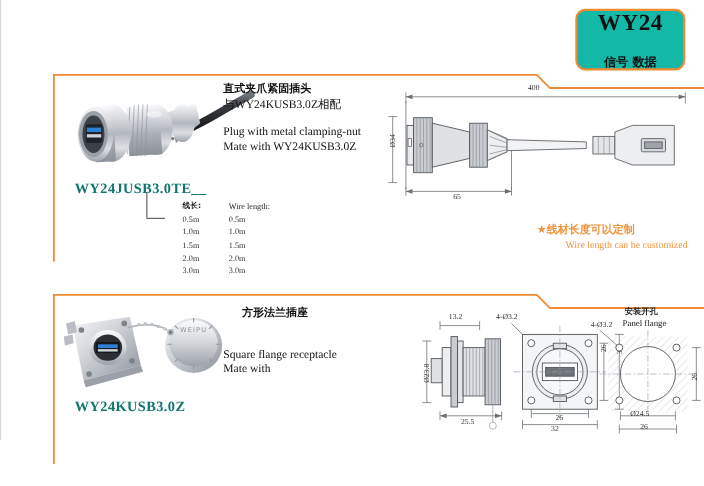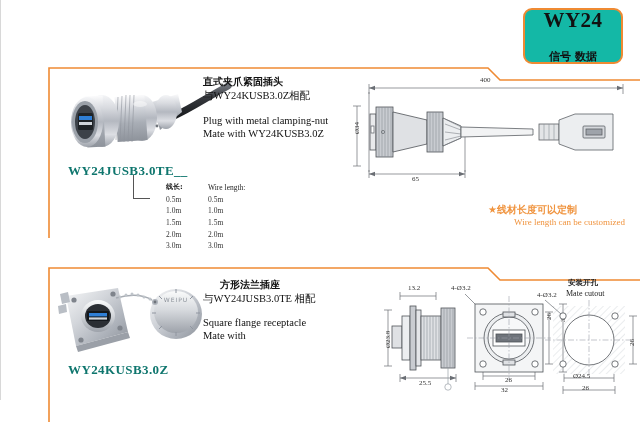--- a/index.html
+++ b/index.html
@@ -443,21 +443,20 @@
         <line x1="103" y1="16" x2="106" y2="19"></line>
       </g>
 
       <text x="120" y="22" font-family="DejaVu Sans, sans-serif" font-size="6" fill="#8e949c" text-anchor="middle" letter-spacing="1">WEIPU</text>
 
       <circle cx="99" cy="22" r="3" fill="#aeb3ba"></circle>
       <circle cx="99" cy="22" r="1.4" fill="#6f747b"></circle>
     </svg>
 
     <div class="cn-title" style="position:absolute; left:155px; top:16px;margin-left:17px;">方形法兰插座</div>
-    <div class="cn-sub" style="position:absolute; left:155px; top:30px;">与WY24JUSB3.0TE 相配</div>
     <div class="en-line" style="position:absolute; left:155px; top:53px;">Square flange receptacle</div>
     <div class="en-line" style="position:absolute; left:155px; top:66px;">Mate with</div>
 
     <div class="partno" style="position:absolute; left:20px; top:100px;">WY24KUSB3.0Z</div>
 
     <svg class="photo" style="left:300px; top:24px;" width="120" height="106" viewBox="0 0 120 106">
       <g stroke="#6a6e74" fill="none" stroke-width="0.7">
 
         <line x1="52" y1="10" x2="88" y2="10"></line>
         <line x1="52" y1="6" x2="52" y2="14"></line>
@@ -558,21 +557,21 @@
       </g>
     </svg>
 
     <div class="dim-text" style="left:403px; top:22px;">4-Ø3.2</div>
     <div class="dim-text rot" style="left:497px; top:58px;">26</div>
     <div class="dim-text rot" style="left:511px; top:60px;">32</div>
     <div class="dim-text" style="left:457px; top:114px;">26</div>
     <div class="dim-text" style="left:453px; top:124px;">32</div>
 
     <div class="cutout-title-cn" style="left:520px; top:16px;">安装开孔</div>
-    <div class="cutout-title-en" style="left:518px; top:27px;">Mate cutout</div>
+    <div class="cutout-title-en" style="left:518px; top:27px;">Panel flange</div>
 
     <svg class="photo" style="left:487px; top:34px;" width="120" height="100" viewBox="0 0 120 100">
       <defs>
         <pattern id="hatch" patternUnits="userSpaceOnUse" width="5" height="5" patternTransform="rotate(45)">
           <line x1="0" y1="0" x2="0" y2="5" stroke="#b9bec4" stroke-width="0.6"></line>
         </pattern>
       </defs>
 
       <rect x="18" y="10" width="72" height="68" fill="url(#hatch)"></rect>
 

